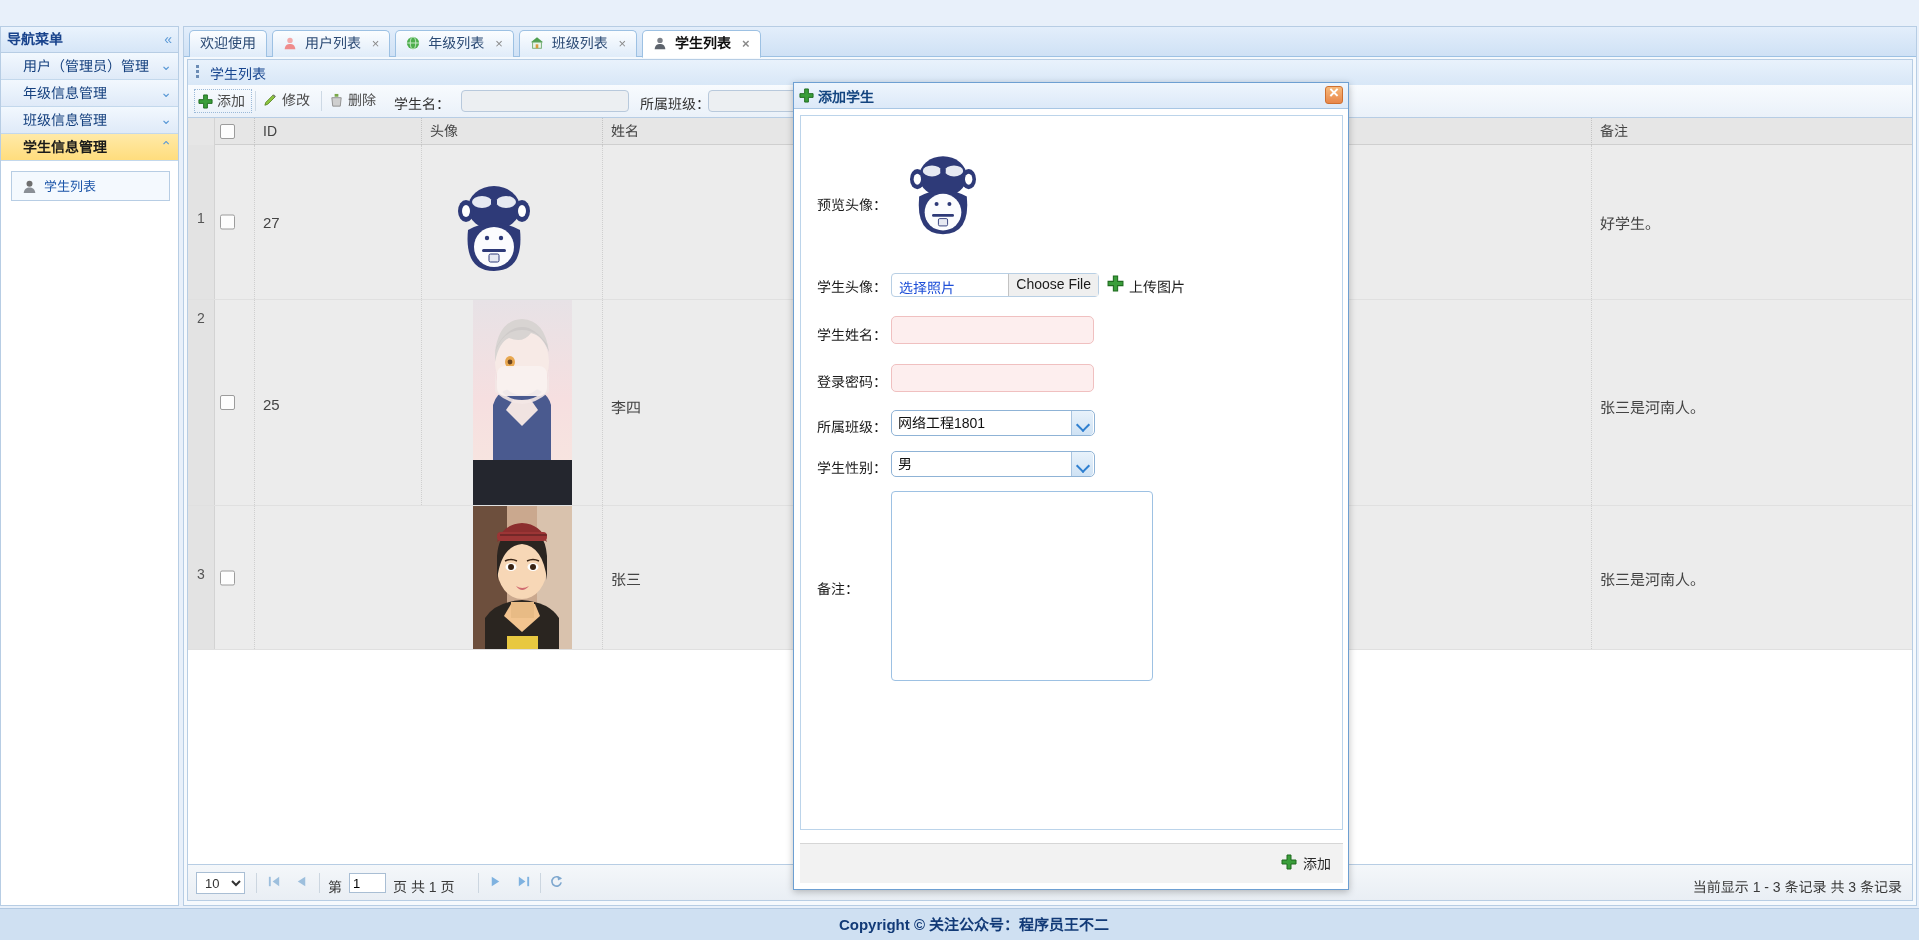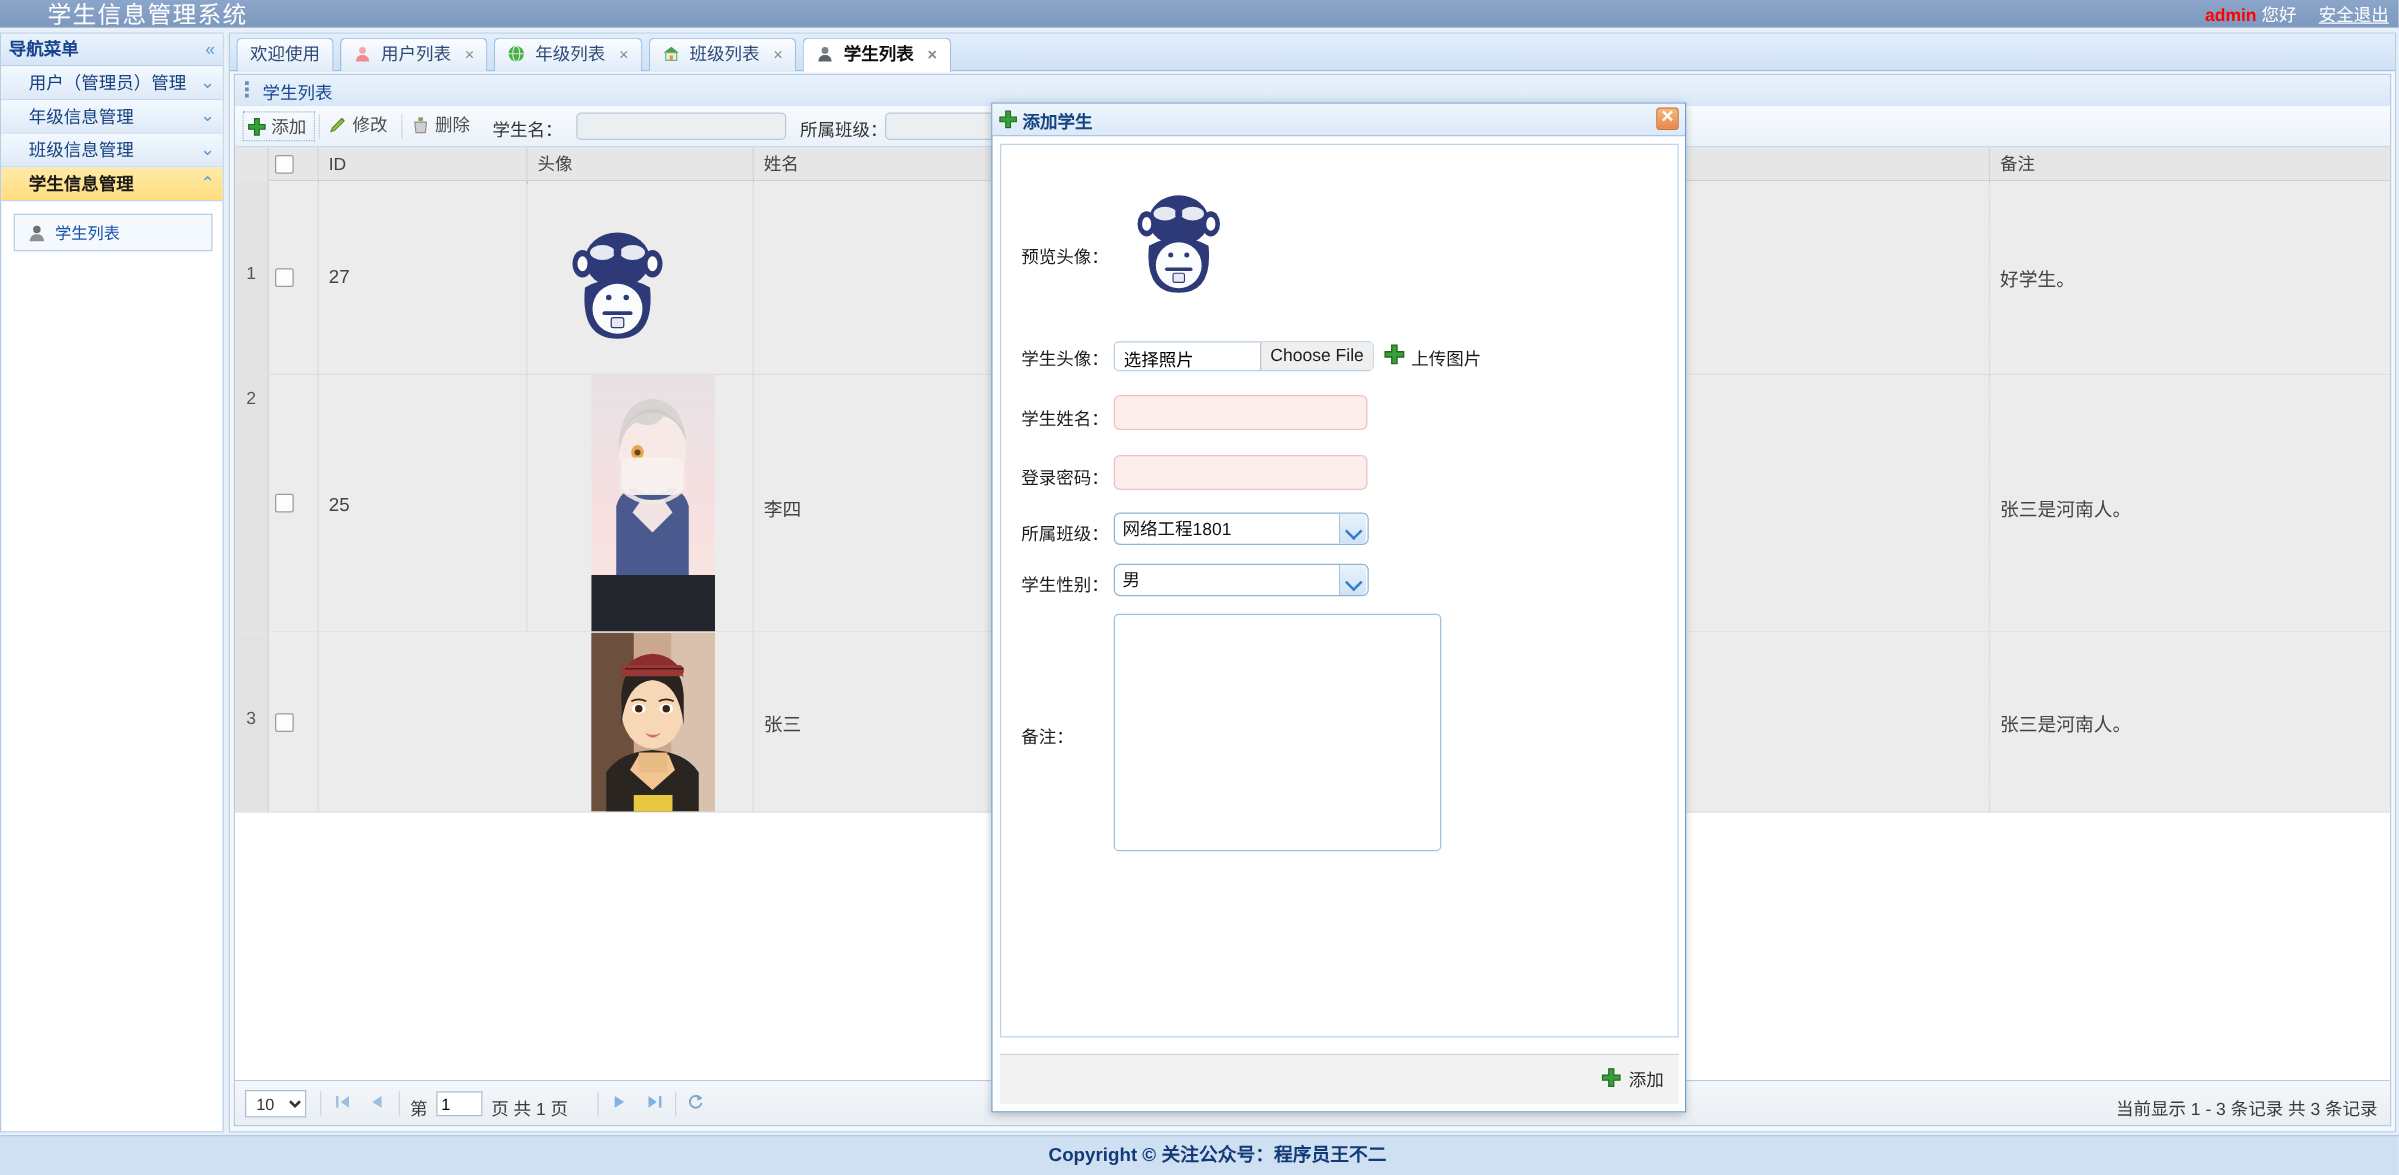--- a/index.html
+++ b/index.html
@@ -225,21 +225,21 @@
   }
   .f-input {
     position: absolute; height: 28px; border: 1px solid #f0c0c0;
     background: #fdeeee; border-radius: 5px; outline: none;
     font-family: inherit; font-size: 14px; padding: 0 6px;
   }
   .f-file-wrap {
     position: absolute; height: 24px; border: 1px solid #b8cfe4;
     border-radius: 4px; background: #fff;
   }
-  .f-file-ph { position: absolute; left: 7px; top: 3px; color: #000000; font-size: 14px; }
+  .f-file-ph { position: absolute; left: 7px; top: 3px; color: #1d4ed8; font-size: 14px; }
   .f-file-btn {
     position: absolute; right: 0; top: 0; height: 22px; line-height: 21px;
     padding: 0 7px; background: #efefef; border-left: 1px solid #c3c3c3;
     color: #1b1b1b; font-size: 14px; cursor: pointer;
   }
   .f-select {
     position: absolute; height: 26px; border: 1px solid #8fb3d6;
     border-radius: 5px; background: #fff; font-size: 14px;
     font-family: inherit; padding-left: 6px; color: #111; outline: none;
     appearance: none; -webkit-appearance: none;
@@ -266,28 +266,20 @@
   .mf-btn {
     position: absolute; right: 12px; top: 9px; padding-left: 22px;
     font-size: 14px; color: #2a2a2a; cursor: pointer; white-space: nowrap;
   }
 </style>
 </head>
 <body>
 
 <div id="app">
 
-  <div class="topbar">
-    <div class="topbar-title">学生信息管理系统</div>
-    <div class="topbar-right">
-      <span class="admin-name">admin</span>
-      <span class="greet">您好</span>
-      <span class="logout">安全退出</span>
-    </div>
-  </div>
 
   <div class="sidebar">
     <div class="sidebar-head">
       <span class="title">导航菜单</span>
       <span class="chev">«</span>
     </div>
 
     <div class="sb-item">
       <span class="lbl">用户（管理员）管理</span>
       <span class="chev" style="top:-1px">⌄</span>

